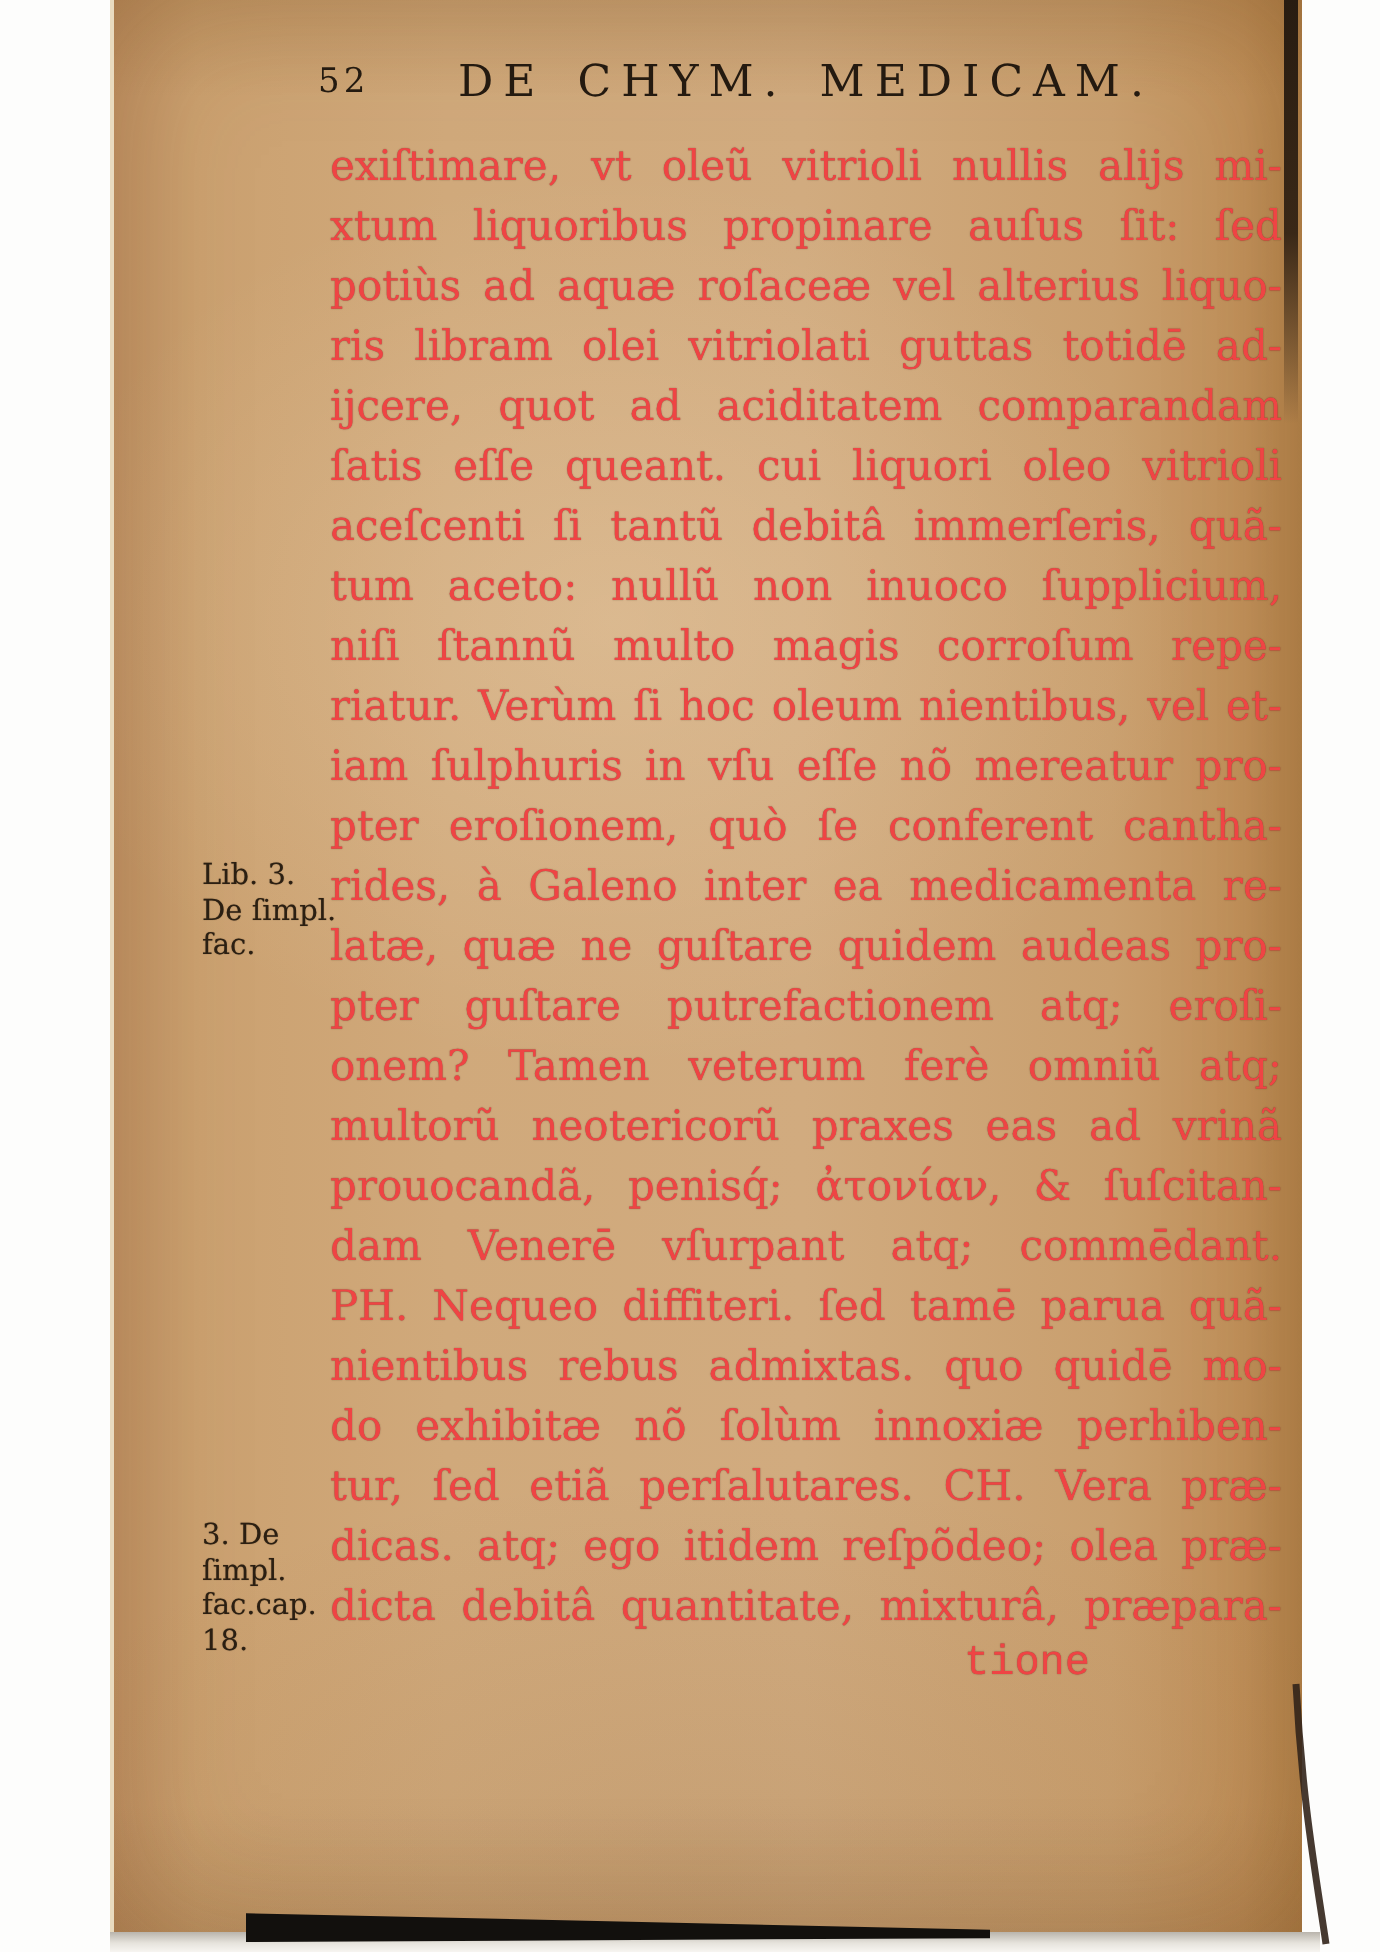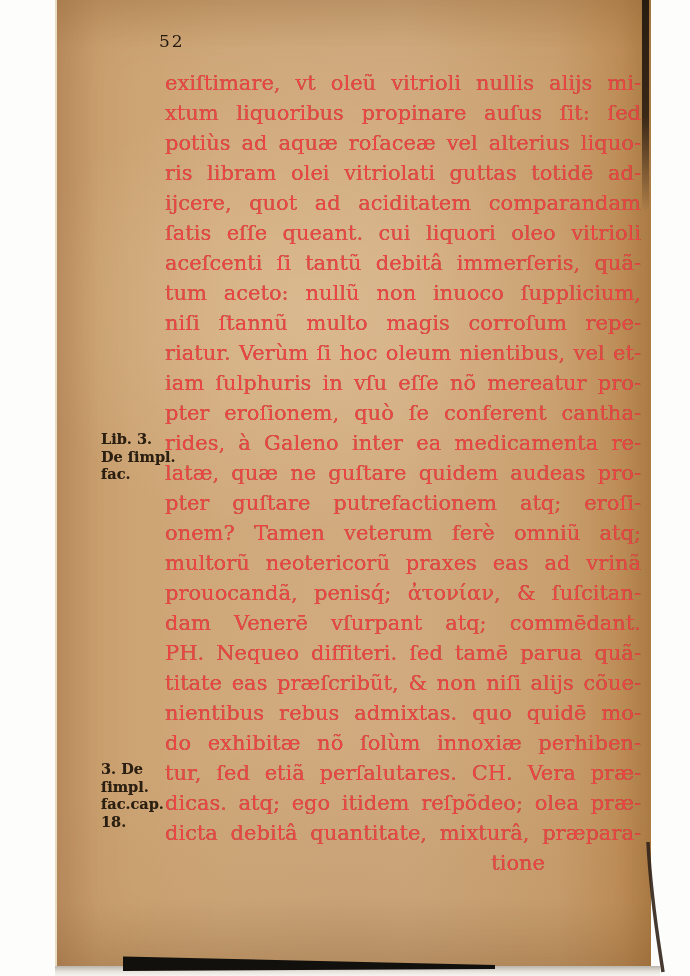--- a/index.html
+++ b/index.html
@@ -53,29 +53,29 @@
   .line {
     text-align: justify;
     text-align-last: justify;
     white-space: normal;
     height: 30px; overflow: visible;
   }
   .catchword-line {
     text-align: right;
     height: 30px;
     padding-right: 96px;
+    font-family: Liberation Mono, monospace;
   }
   
   .margin-note {
     position: absolute;
     left: 101px; width: 64px;
     font-size: 14.5px; line-height: 17.5px;
     color: #2b1f12;
     text-shadow: 0 0 0.5px rgba(40,25,10,0.5);
-    font-weight: bold;
   }
   .margin-note .note-line { white-space: nowrap; }
   .note1 { top: 430px; }
   .note2 { top: 760px; }
   
   .edge-top-right {
     position: absolute;
     left: 642px; top: 0; width: 7px; height: 212px;
     background: linear-gradient(180deg, #281c11 0%, #3a2817 55%, rgba(58,40,23,0) 100%);
   }
@@ -97,20 +97,21 @@
 </style>
 </head>
 <body>
 
 <div class="scan">
 
   <div class="page"></div>
 
   <div class="header">
     <span class="pagenum">52</span>
+    <span class="running-title">DE CHYM. MEDICAM.</span>
   </div>
 
   <div class="bodytext">
     <div class="line">exiſtimare, vt oleũ vitrioli nullis alijs mi-</div>
     <div class="line">xtum liquoribus propinare auſus ſit: ſed</div>
     <div class="line">potiùs ad aquæ roſaceæ vel alterius liquo-</div>
     <div class="line">ris libram olei vitriolati guttas totidē ad-</div>
     <div class="line">ijcere, quot ad aciditatem comparandam</div>
     <div class="line">ſatis eſſe queant. cui liquori oleo vitrioli</div>
     <div class="line">aceſcenti ſi tantũ debitâ immerſeris, quã-</div>
@@ -120,21 +121,20 @@
     <div class="line">iam ſulphuris in vſu eſſe nõ mereatur pro-</div>
     <div class="line">pter eroſionem, quò ſe conferent cantha-</div>
     <div class="line">rides, à Galeno inter ea medicamenta re-</div>
     <div class="line">latæ, quæ ne guſtare quidem audeas pro-</div>
     <div class="line">pter guſtare putrefactionem atq; eroſi-</div>
     <div class="line">onem? Tamen veterum ferè omniũ atq;</div>
     <div class="line">multorũ neotericorũ praxes eas ad vrinã</div>
     <div class="line">prouocandã, penisq́; ἀτονίαν, &amp; ſuſcitan-</div>
     <div class="line">dam Venerē vſurpant atq; commēdant.</div>
     <div class="line">PH. Nequeo diffiteri. ſed tamē parua quã-</div>
-    <div class="line">titate eas præſcribũt, &amp; non niſi alijs cõue-</div>
     <div class="line">nientibus rebus admixtas. quo quidē mo-</div>
     <div class="line">do exhibitæ nõ ſolùm innoxiæ perhiben-</div>
     <div class="line">tur, ſed etiã perſalutares. CH. Vera præ-</div>
     <div class="line">dicas. atq; ego itidem reſpõdeo; olea præ-</div>
     <div class="line">dicta debitâ quantitate, mixturâ, præpara-</div>
     <div class="catchword-line">tione</div>
   </div>
 
   <div class="margin-note note1">
     <div class="note-line">Lib. 3.</div>

